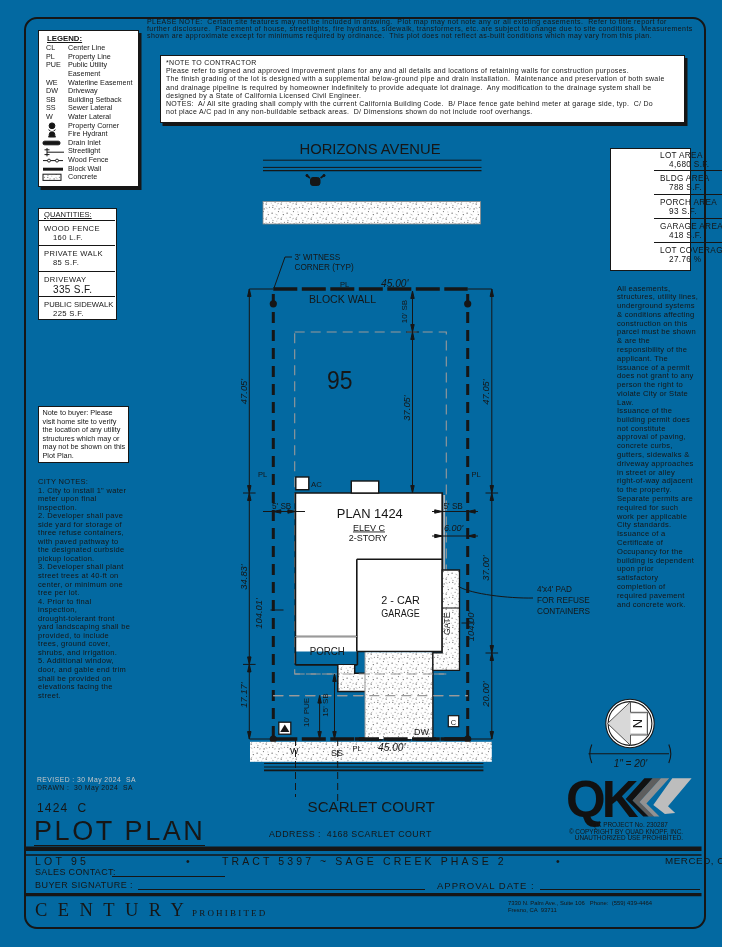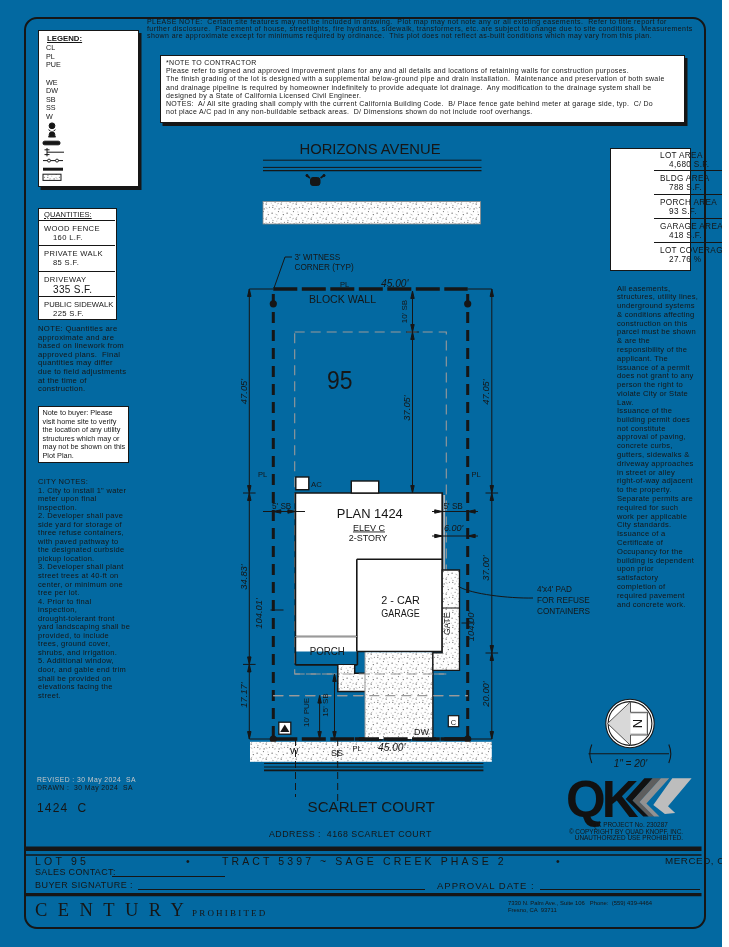--- a/index.html
+++ b/index.html
@@ -37,20 +37,36 @@
 <div class="txt" style="left:46px;top:44.2px;font-size:7.2px;line-height:8.6px;">CL
 PL
 PUE
 
 WE
 DW
 SB
 SS
 W</div>
 
+<div class="txt" style="left:68px;top:44.2px;font-size:7.2px;line-height:8.6px;">Center Line
+Property Line
+Public Utility
+Easement
+Waterline Easement
+Driveway
+Building Setback
+Sewer Lateral
+Water Lateral
+Property Corner
+Fire Hydrant
+Drain Inlet
+Streetlight
+Wood Fence
+Block Wall
+Concrete</div>
 
 <div class="box" style="left:610px;top:147.5px;width:79px;height:121px;"></div>
 <div class="abs" style="left:610px;top:147.5px;width:79px;padding-left:44px;">
   <div style="border-bottom:1.4px solid #161616;height:22.8px;">
         <div class="cell1">LOT AREA</div>
         <div class="cell2">4,680 S.F.</div>
       </div>
   <div style="border-bottom:1.4px solid #161616;height:22.8px;">
         <div class="cell1">BLDG AREA</div>
         <div class="cell2">788 S.F.</div>
@@ -85,28 +101,20 @@
   <div style="border-bottom:1.5px solid #161616;height:24.5px;">
         <div class="cell1" style="font-size:7.6px;">DRIVEWAY</div>
         <div class="cell2" style="font-size:10px;">335 S.F.</div>
       </div>
   <div style="height:21px;">
         <div class="cell1" style="font-size:7.7px;letter-spacing:0;">PUBLIC SIDEWALK</div>
         <div class="cell2" style="font-size:7.7px;">225 S.F.</div>
       </div>
 </div>
 
-<div class="txt" style="left:38px;top:325px;font-size:7.7px;letter-spacing:0.3px;line-height:8.6px;">NOTE: Quantities are
-approximate and are
-based on linework from
-approved plans.  Final
-quantities may differ
-due to field adjustments
-at the time of
-construction.</div>
 
 <div class="box" style="left:38px;top:406px;width:89px;height:55px;border-width:1.4px;"></div>
 <div class="txt" style="left:42.5px;top:409px;font-size:7.3px;line-height:8.55px;">Note to buyer: Please
 visit home site to verify
 the location of any utility
 structures which may or
 may not be shown on this
 Plot Plan.</div>
 
 <div class="txt" style="left:38px;top:478px;font-size:7.5px;letter-spacing:0.3px;line-height:8.55px;">CITY NOTES:
@@ -172,20 +180,21 @@
 satisfactory
 completion of
 required pavement
 and concrete work.</div>
 
 <div class="txt" style="left:37px;top:775.5px;font-size:6.8px;letter-spacing:0.45px;color:#c9c9c9;">REVISED : 30 May 2024  SA</div>
 <div class="txt" style="left:37px;top:784px;font-size:6.8px;letter-spacing:0.45px;">DRAWN :  30 May 2024  SA</div>
 
 <div class="txt" style="left:37px;top:801px;font-size:12px;letter-spacing:1.2px;">1424  C</div>
 
+<div class="txt" style="left:34px;top:818px;font-size:27px;letter-spacing:2.6px;border-bottom:1.7px solid #161616;padding-bottom:0px;line-height:1;">PLOT PLAN</div>
 
 <div class="txt" style="left:269px;top:829px;font-size:8.8px;letter-spacing:0.5px;">ADDRESS :&nbsp; 4168 SCARLET COURT</div>
 
 <div class="txt" style="left:35px;top:855px;font-size:10.5px;letter-spacing:3.2px;">LOT 95</div>
 <div class="txt" style="left:186px;top:855px;font-size:10.5px;">•</div>
 <div class="txt" style="left:222px;top:855px;font-size:10.5px;letter-spacing:3.1px;">TRACT 5397 ~ SAGE CREEK PHASE 2</div>
 <div class="txt" style="left:556px;top:855px;font-size:10.5px;">•</div>
 <div class="txt" style="left:633px;top:855px;font-size:9.8px;letter-spacing:0.55px;margin-left:32px;">MERCED, CA</div>
 
 <div class="txt" style="left:35px;top:867px;font-size:9px;letter-spacing:0.35px;">SALES CONTACT:</div>

